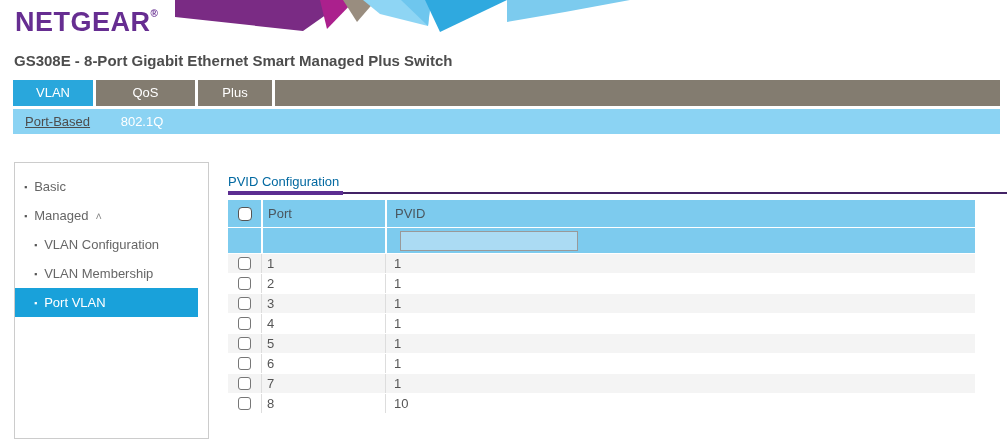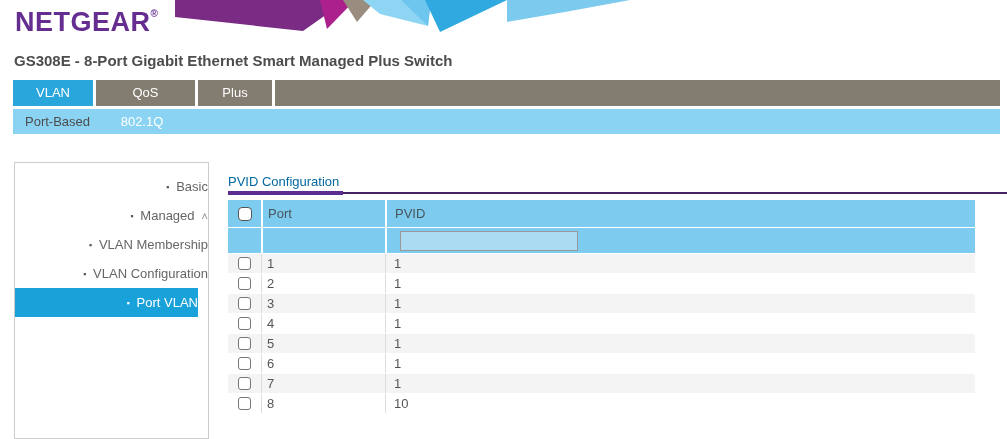--- a/index.html
+++ b/index.html
@@ -33,31 +33,31 @@
   .nav .tab.t3 { width:74px; }
   .nav .tab.active { background:#29A7DC; }
   .nav .filler { flex:1; background:#837C70; }
 
   
   .subnav {
     position:absolute; top:109px; left:13px; width:987px; height:25px;
     background:#8BD3F3; line-height:25px; font-size:13px;
   }
   .subnav .sitem { display:inline-block; cursor:pointer; color:#4D4D4D; }
-  .subnav .sitem.first { margin-left:12px; }
+  .subnav .sitem.first { margin-left:12px;text-decoration:underline; }
   .subnav .sitem.active { color:#ffffff; margin-left:27px; }
 
   
   .sidebar {
     position:absolute; top:162px; left:14px; width:195px; height:277px;
     background:#fff; border:1px solid #CCCCCC; padding-top:9px;
   }
   .side-item {
     height:29px; line-height:29px; font-size:13px; color:#666666;
-    padding-left:9px; cursor:pointer; white-space:nowrap;text-align:right;
+    padding-left:9px; cursor:pointer; white-space:nowrap;
   }
   .side-item .bullet { font-size:9px; color:#555; margin-right:7px; vertical-align:1px; }
   .side-item.sub { padding-left:19px; }
   .side-item.selected { background:#19A1DA; color:#ffffff; margin-right:10px; }
   .side-item.selected .bullet { color:#ffffff; }
   .side-item .caret { font-size:11px; color:#888; margin-left:7px; }
 
   
   .main-heading {
     position:absolute; top:174px; left:228px;
@@ -130,24 +130,24 @@
 </div>
 
 <div class="sidebar">
   <div class="side-item">
     <span class="bullet">▪</span><span>Basic</span>
   </div>
   <div class="side-item">
     <span class="bullet">▪</span><span>Managed</span><span class="caret">˄</span>
   </div>
   <div class="side-item sub">
+    <span class="bullet">▪</span><span>VLAN Configuration</span>
+  </div>
+  <div class="side-item sub">
     <span class="bullet">▪</span><span>VLAN Membership</span>
-  </div>
-  <div class="side-item sub">
-    <span class="bullet">▪</span><span>VLAN Configuration</span>
   </div>
   <div class="side-item sub selected">
     <span class="bullet">▪</span><span>Port VLAN</span>
   </div>
 </div>
 
 <div class="main-heading">PVID Configuration</div>
 <div class="heading-rule-thin"></div>
 <div class="heading-rule-thick"></div>
 

